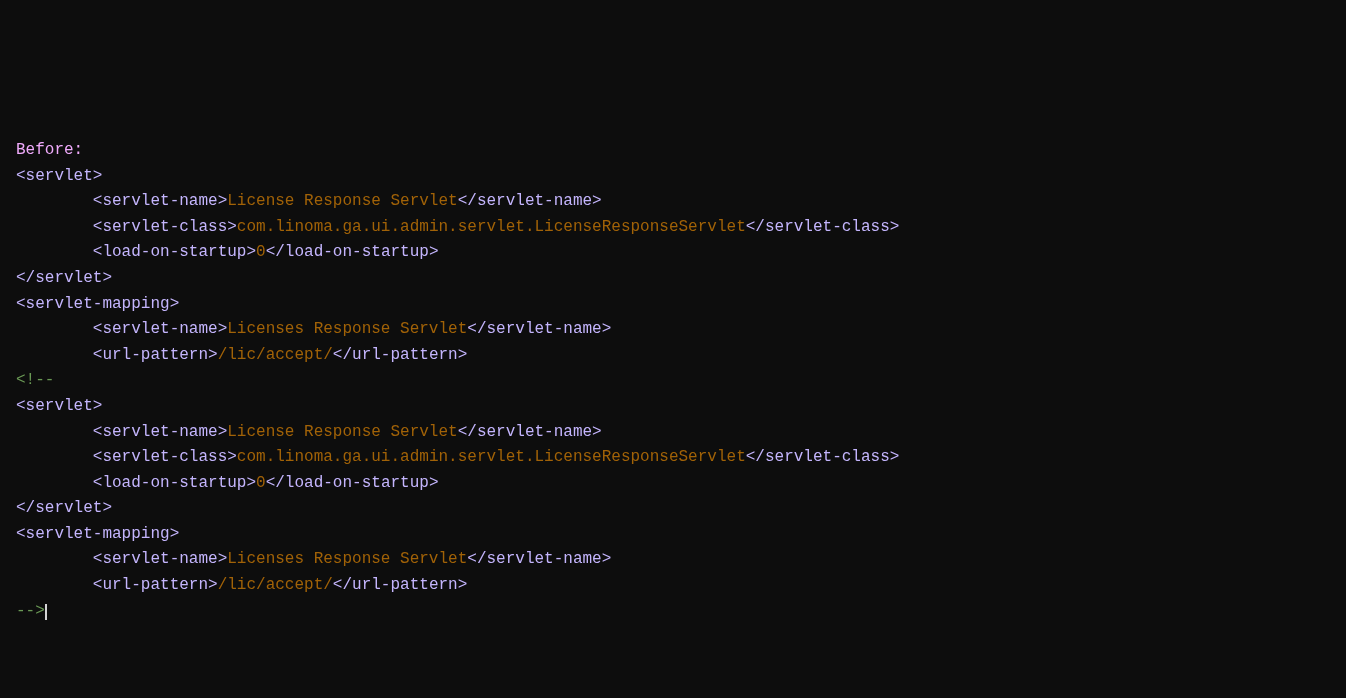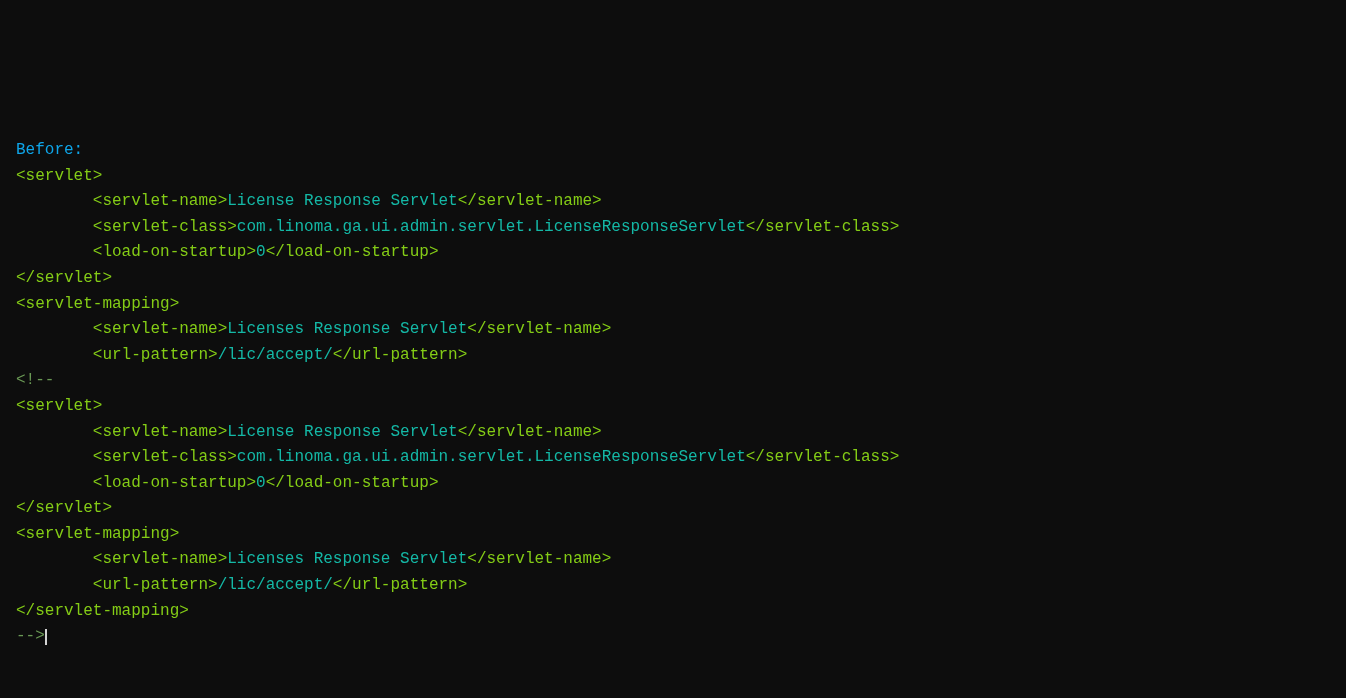--- a/index.html
+++ b/index.html
@@ -18,29 +18,29 @@
       min-height: 698px;
       overflow-x: auto;
       white-space: pre;
     }
 
     .code-block {
       display: block;
     }
 
     .label {
-      color: #0ea5e9;
+      color: #f0abfc;
     }
 
     .tag {
-      color: #84cc16;
+      color: #c4b5fd;
     }
 
     .text-content {
-      color: #14b8a6;
+      color: #a16207;
     }
 
     .comment {
       color: #6a9955;
     }
 
     .line {
       display: block;
       white-space: pre;
     }
@@ -76,18 +76,17 @@
 </span><span class="line">        <span class="tag">&lt;url-pattern&gt;</span><span class="text-content">/lic/accept/</span><span class="tag">&lt;/url-pattern&gt;</span>
 </span><span class="line"><span class="comment">&lt;!--</span>
 </span><span class="line"><span class="tag">&lt;servlet&gt;</span>
 </span><span class="line">        <span class="tag">&lt;servlet-name&gt;</span><span class="text-content">License Response Servlet</span><span class="tag">&lt;/servlet-name&gt;</span>
 </span><span class="line">        <span class="tag">&lt;servlet-class&gt;</span><span class="text-content">com.linoma.ga.ui.admin.servlet.LicenseResponseServlet</span><span class="tag">&lt;/servlet-class&gt;</span>
 </span><span class="line">        <span class="tag">&lt;load-on-startup&gt;</span><span class="text-content">0</span><span class="tag">&lt;/load-on-startup&gt;</span>
 </span><span class="line"><span class="tag">&lt;/servlet&gt;</span>
 </span><span class="line"><span class="tag">&lt;servlet-mapping&gt;</span>
 </span><span class="line">        <span class="tag">&lt;servlet-name&gt;</span><span class="text-content">Licenses Response Servlet</span><span class="tag">&lt;/servlet-name&gt;</span>
 </span><span class="line">        <span class="tag">&lt;url-pattern&gt;</span><span class="text-content">/lic/accept/</span><span class="tag">&lt;/url-pattern&gt;</span>
-</span><span class="line"><span class="tag">&lt;/servlet-mapping&gt;</span>
 </span><span class="line"><span class="comment">--&gt;</span><span class="cursor"></span>
 </span></div>
 
 
 
 
 </body></html>

